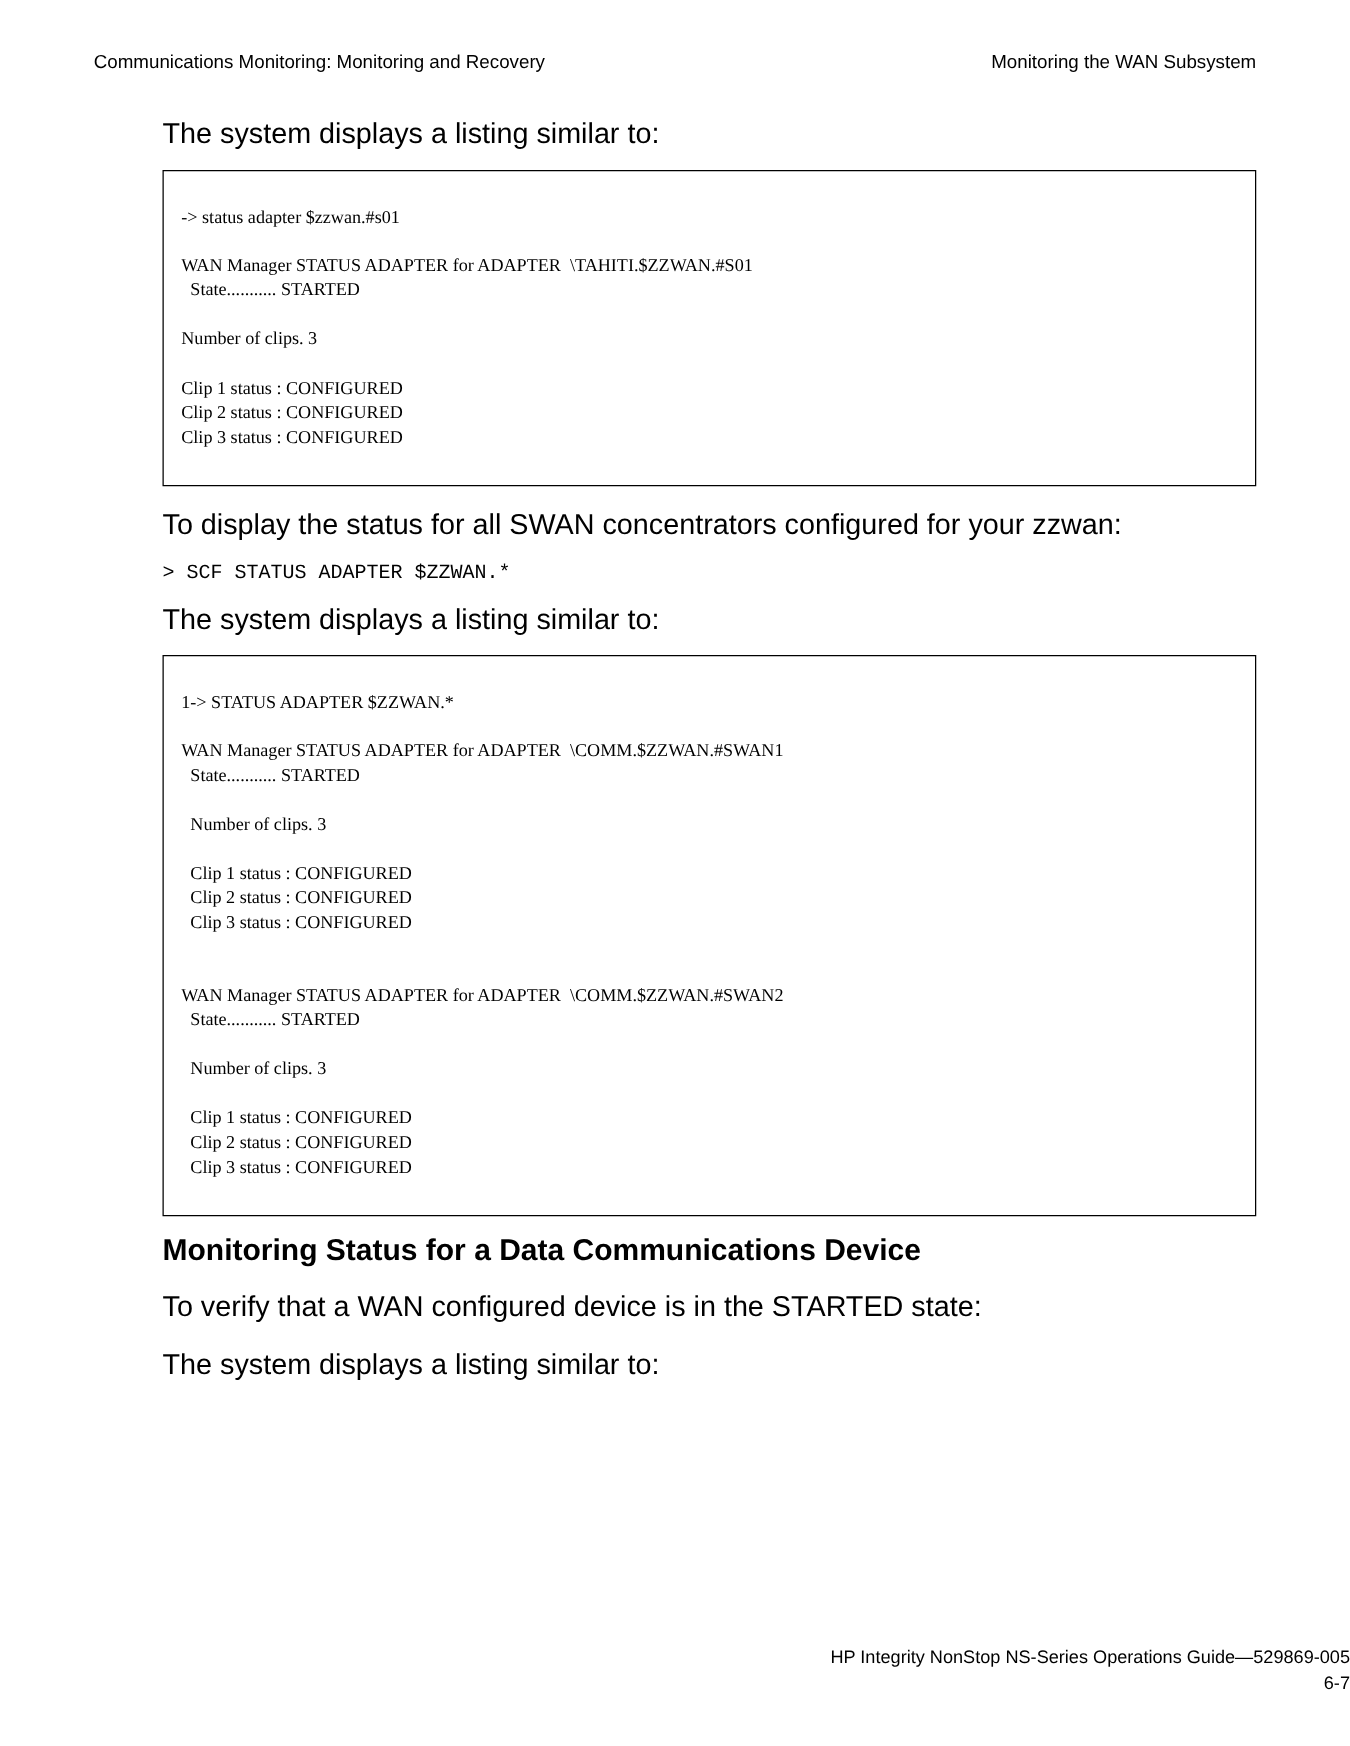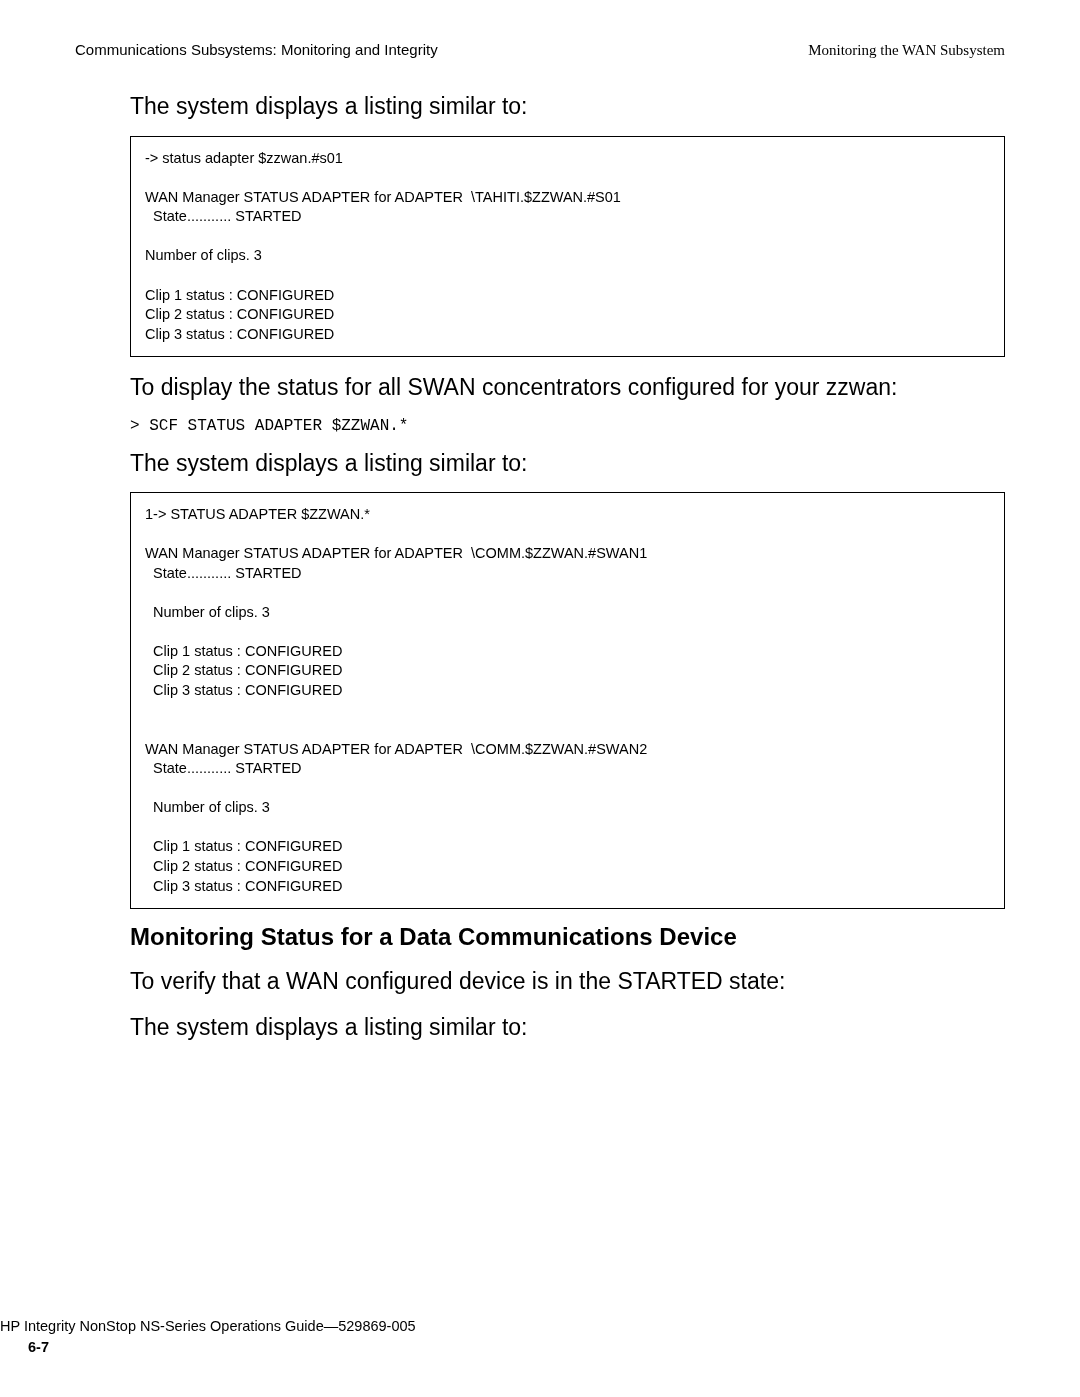--- a/index.html
+++ b/index.html
@@ -1,36 +1,36 @@
 <!DOCTYPE html>
 <html><head>
 <meta charset="utf-8">
 <style>
   * { box-sizing: border-box; margin: 0; padding: 0; }
   html, body { width: 1080px; height: 1397px; background: #fff; font-family: Arial, Helvetica, sans-serif; color: #000; }
   .page { padding: 40px 75px 0 75px; position: relative; height: 100%; }
   .header { display: flex; justify-content: space-between; font-size: 15px; margin-bottom: 30px; }
   .hdr-left { max-width: 400px; line-height: 1.35; }
-  .hdr-right { text-align: right; line-height: 1.35; font-family: Liberation Serif, serif; }
+  .hdr-right { text-align: right; line-height: 1.35; }
   .content { padding-left: 55px; }
   .para { font-size: 23px; line-height: 1.45; margin-bottom: 12px; }
-  .codebox { border: 1px solid #000; padding: 12px 14px; margin-bottom: 14px; font-family: Liberation Sans, sans-serif; font-size: 14.5px; white-space: pre; line-height: 1.35; }
+  .codebox { border: 1px solid #000; padding: 28px 14px; margin-bottom: 14px; font-family: Liberation Serif, serif; font-size: 14.5px; white-space: pre; line-height: 1.35; }
   .cmd { font-family: "Courier New", Courier, monospace; font-size: 16px; margin-bottom: 12px; white-space: pre; }
   .cmd .it { font-style: italic; }
   h2.section { font-size: 24px; font-weight: bold; margin-top: 2px; margin-bottom: 14px; font-family: Arial, Helvetica, sans-serif; }
-  .footer { position: absolute; bottom: 40px; left: 0; right: 0; text-align: left; font-size: 14.5px; line-height: 1.4; }
-  .footer .pg { font-weight: bold; margin-left: 28px; }
+  .footer { position: absolute; bottom: 40px; left: 0; right: 0; text-align: right; font-size: 14.5px; line-height: 1.4; }
+  .footer .pg { font-weight: normal; margin-left: 28px; }
 </style>
 </head>
 <body>
 
 <div class="page">
 
   <div class="header">
-    <div class="hdr-left">Communications Subsystems: Monitoring and Integrity</div>
+    <div class="hdr-left">Communications Monitoring: Monitoring and Recovery</div>
     <div class="hdr-right">Monitoring the WAN Subsystem</div>
   </div>
 
   <div class="content">
 
     <p class="para">The system displays a listing similar to:</p>
 
     <div class="codebox">-&gt; status adapter $zzwan.#s01
 
 WAN Manager STATUS ADAPTER for ADAPTER  \TAHITI.$ZZWAN.#S01

